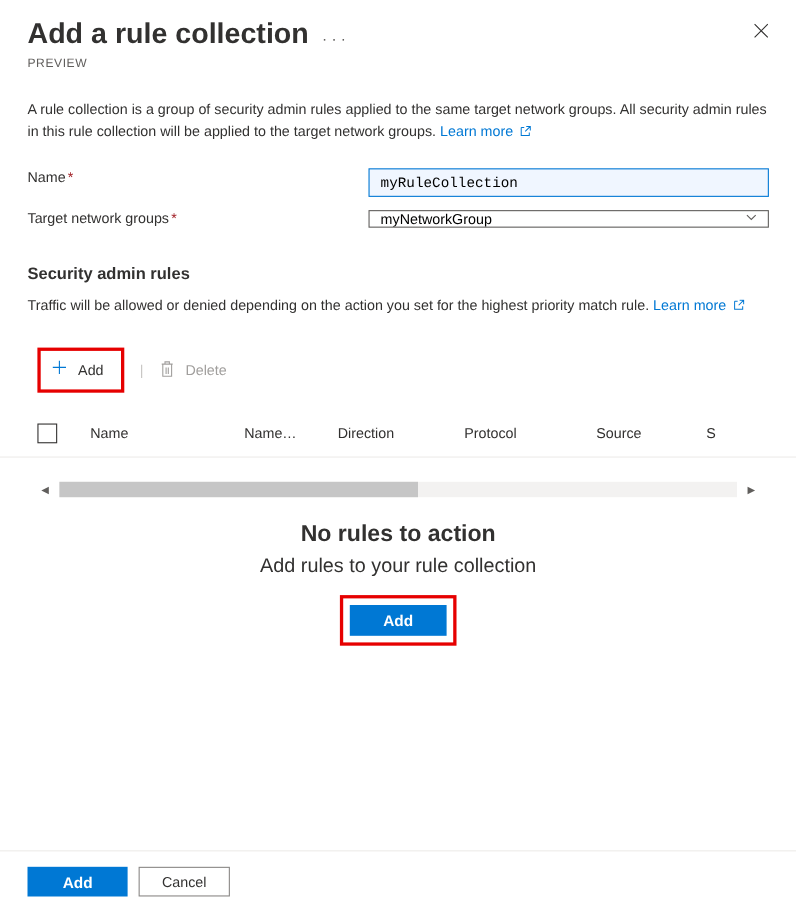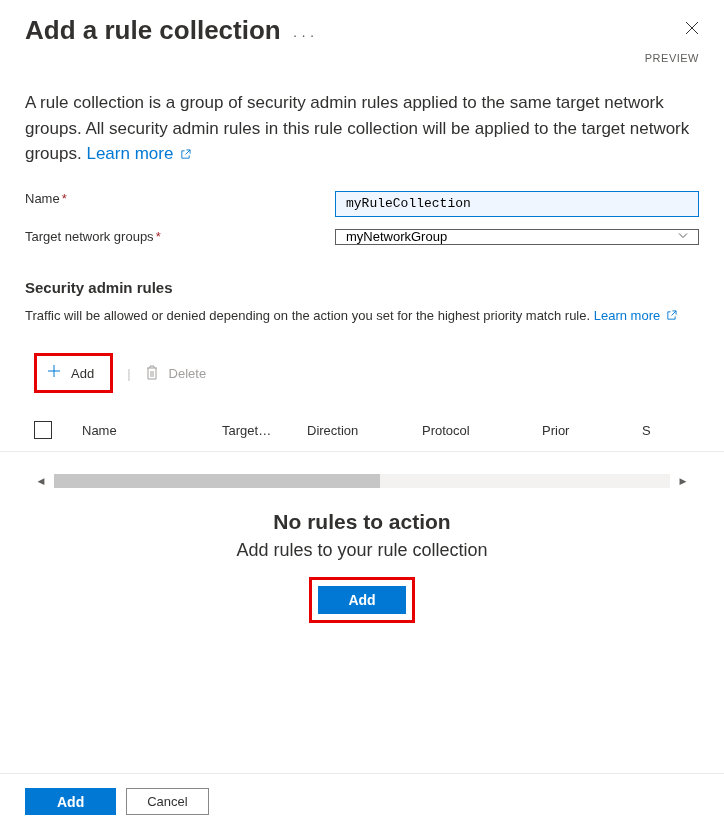--- a/index.html
+++ b/index.html
@@ -41,25 +41,24 @@
       font-size: 16px;
       color: #323130;
       cursor: pointer;
       padding-top: 6px;
     }
     .preview-label {
       padding: 0 25px 18px 25px;
       font-size: 11px;
       color: #605e5c;
       letter-spacing: 0.5px;
-      text-align: right;
     }
     .description {
       padding: 8px 25px 18px 25px;
-      font-size: 17px;
+      font-size: 13px;
       line-height: 1.5;
       color: #323130;
     }
     .learn-more-link {
       color: #0078d4;
       text-decoration: none;
       cursor: pointer;
     }
     .learn-more-link svg {
       margin-left: 2px;
@@ -336,24 +335,24 @@
           <path d="M2 3h10M5 3V1h4v2M3 3v11h8V3M6 6v6M8 6v6" stroke="#a19f9d" stroke-width="1" fill="none"></path>
         </svg>
     </span>
     <span>Delete</span>
   </div>
 </div>
 
 <div class="table-header">
   <div class="checkbox"></div>
   <div class="col-name">Name</div>
-  <div class="col-priority">Target…</div>
+  <div class="col-priority">Name…</div>
   <div class="col-direction">Direction</div>
   <div class="col-protocol">Protocol</div>
-  <div class="col-source">Prior</div>
+  <div class="col-source">Source</div>
   <div class="col-extra">S</div>
 </div>
 
 <div class="scrollbar-area">
   <div class="scroll-arrow scroll-left">◀</div>
   <div class="scroll-track">
     <div class="scroll-thumb"></div>
   </div>
   <div class="scroll-arrow scroll-right">▶</div>
 </div>

